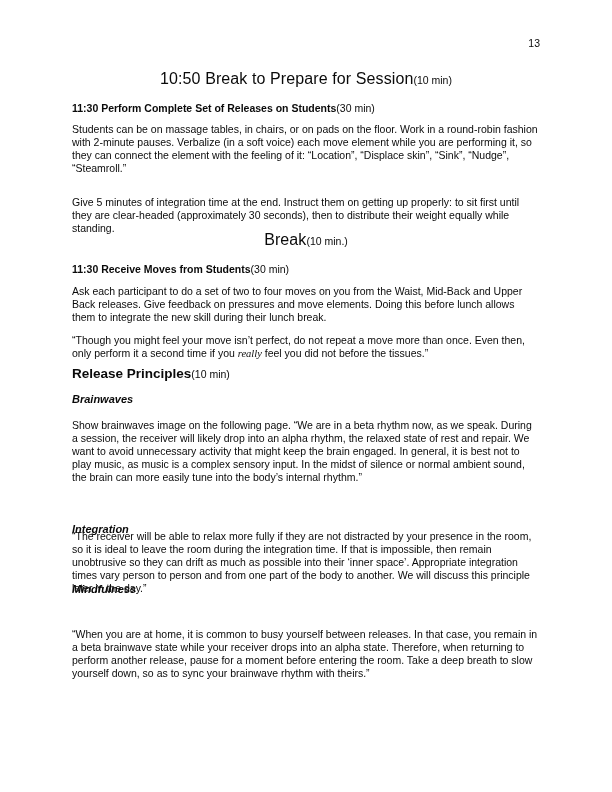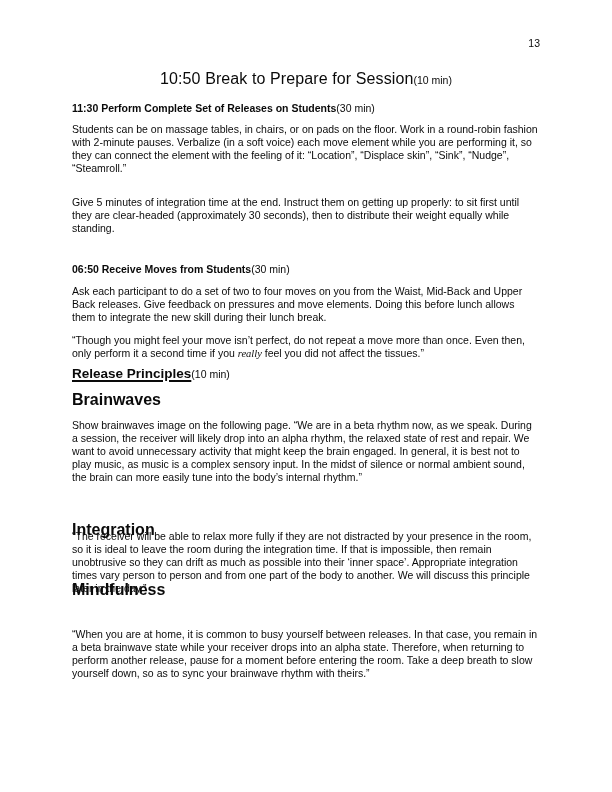--- a/index.html
+++ b/index.html
@@ -39,39 +39,39 @@
   }
   .h2-title {
     font-weight: 700;
     font-size: 10.5px;
     line-height: 13px;
   }
   .rp-title {
     font-weight: 700;
     font-size: 13.5px;
     line-height: 17px;
-    text-decoration: underline;
     text-decoration-thickness: 1.5px;
     text-underline-offset: 2px;
   }
   .duration {
     font-weight: 400;
     font-size: 10.5px;
     text-decoration: none;
     display: inline-block;
   }
   .para {
     font-size: 10.5px;
     line-height: 13px;
     text-align: left;
   }
   .subhead {
     font-weight: 700;
-    font-size: 16px;
+    font-size: 11px;
     line-height: 13px;
+    font-style: italic;
   }
   .italic {
     font-style: italic;
     font-family: Liberation Serif, serif;
   }
 </style>
 </head>
 <body>
 
 <div class="page">
@@ -83,29 +83,32 @@
   </div>
 
   <div class="block" style="top: 98px;">
     <span class="h2-title">11:30 Perform Complete Set of Releases on Students</span><span class="duration">(30 min)</span>
   </div>
 
   <div class="block para" style="top: 123px;">Students can be on massage tables, in chairs, or on pads on the floor. Work in a round-robin fashion with 2-minute pauses. Verbalize (in a soft voice) each move element while you are performing it, so they can connect the element with the feeling of it: “Location”, “Displace skin”, “Sink”, “Nudge”, “Steamroll.”</div>
 
   <div class="block para" style="top: 196px;">Give 5 minutes of integration time at the end. Instruct them on getting up properly: to sit first until they are clear-headed (approximately 30 seconds), then to distribute their weight equally while standing.</div>
 
+  <div class="block h-centered" style="top: 231px;">
+    <span class="h1-title">Break</span><span class="duration">(10 min.)</span>
+  </div>
 
   <div class="block" style="top: 259px;">
-    <span class="h2-title">06:50 Receive Moves from Students</span><span class="duration">(30 min)</span>
+    <span class="h2-title">11:30 Receive Moves from Students</span><span class="duration">(30 min)</span>
   </div>
 
   <div class="block para" style="top: 285px;">Ask each participant to do a set of two to four moves on you from the Waist, Mid-Back and Upper Back releases. Give feedback on pressures and move elements. Doing this before lunch allows them to integrate the new skill during their lunch break.</div>
 
   <div class="block para" style="top: 334px;">
-    <span>“Though you might feel your move isn’t perfect, do not repeat a move more than once. Even then, only perform it a second time if you </span><span class="italic">really</span><span> feel you did not affect the tissues.”</span>
+    <span>“Though you might feel your move isn’t perfect, do not repeat a move more than once. Even then, only perform it a second time if you </span><span class="italic">really</span><span> feel you did not before the tissues.”</span>
   </div>
 
   <div class="block" style="top: 364px;">
     <span class="rp-title">Release Principles</span><span class="duration">(10 min)</span>
   </div>
 
   <div class="block subhead" style="top: 393px;">Brainwaves</div>
 
   <div class="block para" style="top: 419px;">Show brainwaves image on the following page. “We are in a beta rhythm now, as we speak. During a session, the receiver will likely drop into an alpha rhythm, the relaxed state of rest and repair. We want to avoid unnecessary activity that might keep the brain engaged. In general, it is best not to play music, as music is a complex sensory input. In the midst of silence or normal ambient sound, the brain can more easily tune into the body’s internal rhythm.”</div>
 

